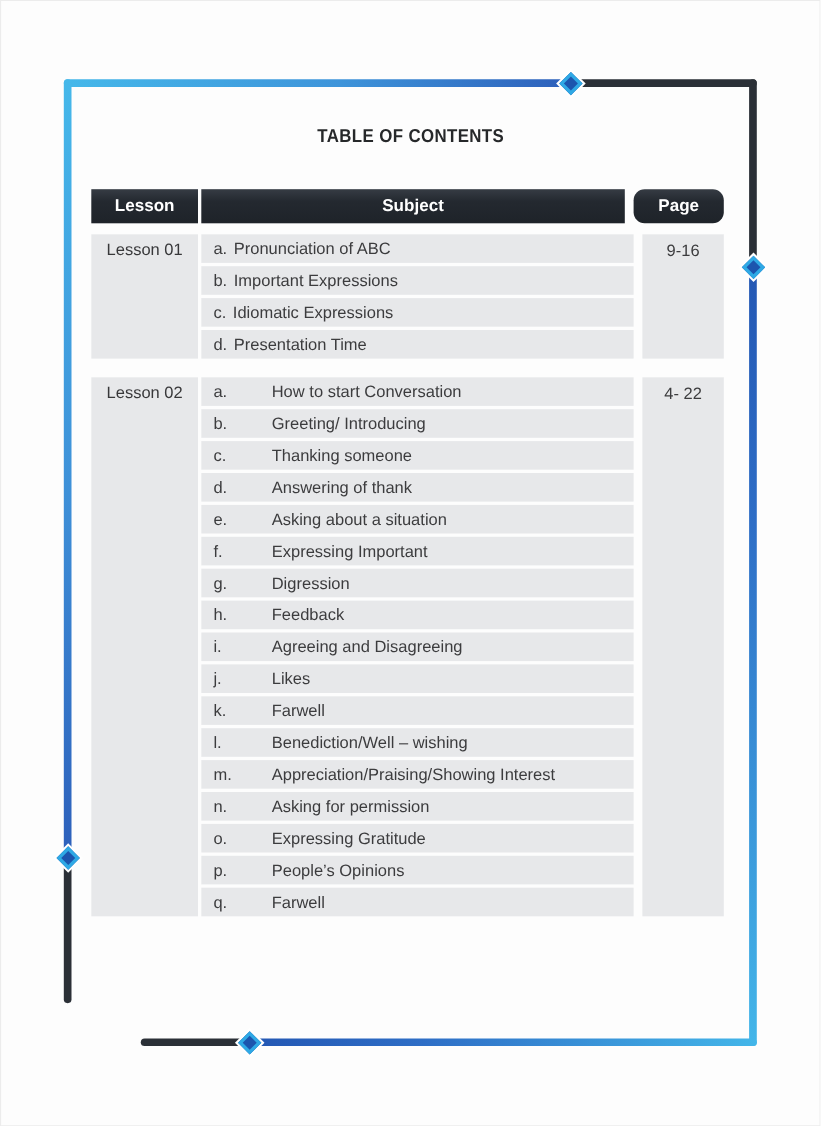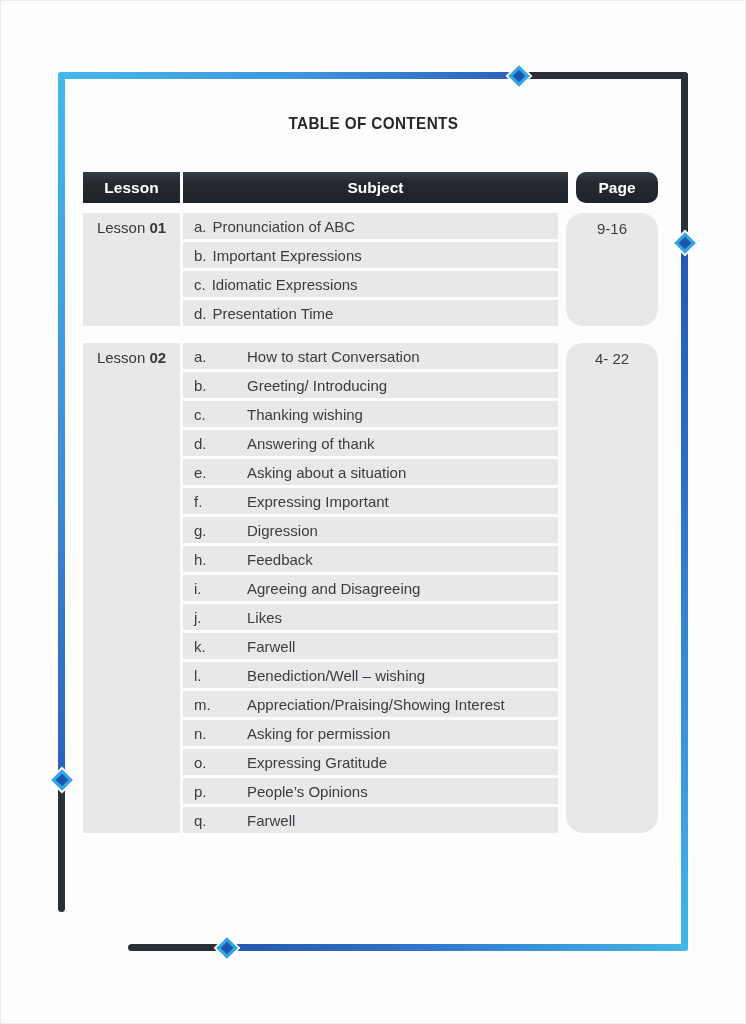--- a/index.html
+++ b/index.html
@@ -56,30 +56,30 @@
     display:flex;align-items:center;justify-content:center;
   }
   .hcell.h-lesson{width:97px;margin-right:3px;}
   .hcell.h-subject{flex:1;margin-right:8px;}
   .hcell.h-page{width:82px;border-radius:10px;}
 
   .sections{margin-top:10px;display:flex;flex-direction:column;gap:17px;}
   .section{display:flex;align-items:stretch;}
   .lesson-cell{width:97px;margin-right:3px;background:#e7e8ea;}
   .lesson-text{margin-top:6px;text-align:center;font-size:15px;color:#38383a;}
-  .lesson-text b{font-weight:bold;margin-top:24px;}
+  .lesson-text b{font-weight:normal;margin-top:24px;}
   .rows{flex:1;margin-right:8px;display:flex;flex-direction:column;gap:3px;}
   .row{
     background:#e7e8ea;height:26px;flex:0 0 26px;
     display:flex;align-items:center;
     font-size:15px;color:#3c3c3e;padding-left:11px;box-sizing:border-box;
   }
   .rows.inline .letter{margin-right:6px;}
   .rows.tabbed .letter{width:53px;flex:0 0 53px;}
-  .page-cell{width:92px;background:#e7e8ea;border-radius:17px;}
+  .page-cell{width:74px;background:#e7e8ea;}
   .page-value{margin-top:7px;text-align:center;font-size:15px;color:#3c3c3e;}
 </style>
 </head>
 <body>
 
 <div class="page">
 
   <div class="frame-top"></div>
   <div class="frame-right"></div>
   <div class="frame-left"></div>
@@ -134,21 +134,21 @@
             <div class="row">
               <span class="letter">a.</span>
               <span class="subject-text">How to start Conversation</span>
             </div>
             <div class="row">
               <span class="letter">b.</span>
               <span class="subject-text">Greeting/ Introducing</span>
             </div>
             <div class="row">
               <span class="letter">c.</span>
-              <span class="subject-text">Thanking wishing</span>
+              <span class="subject-text">Thanking someone</span>
             </div>
             <div class="row">
               <span class="letter">d.</span>
               <span class="subject-text">Answering of thank</span>
             </div>
             <div class="row">
               <span class="letter">e.</span>
               <span class="subject-text">Asking about a situation</span>
             </div>
             <div class="row">

